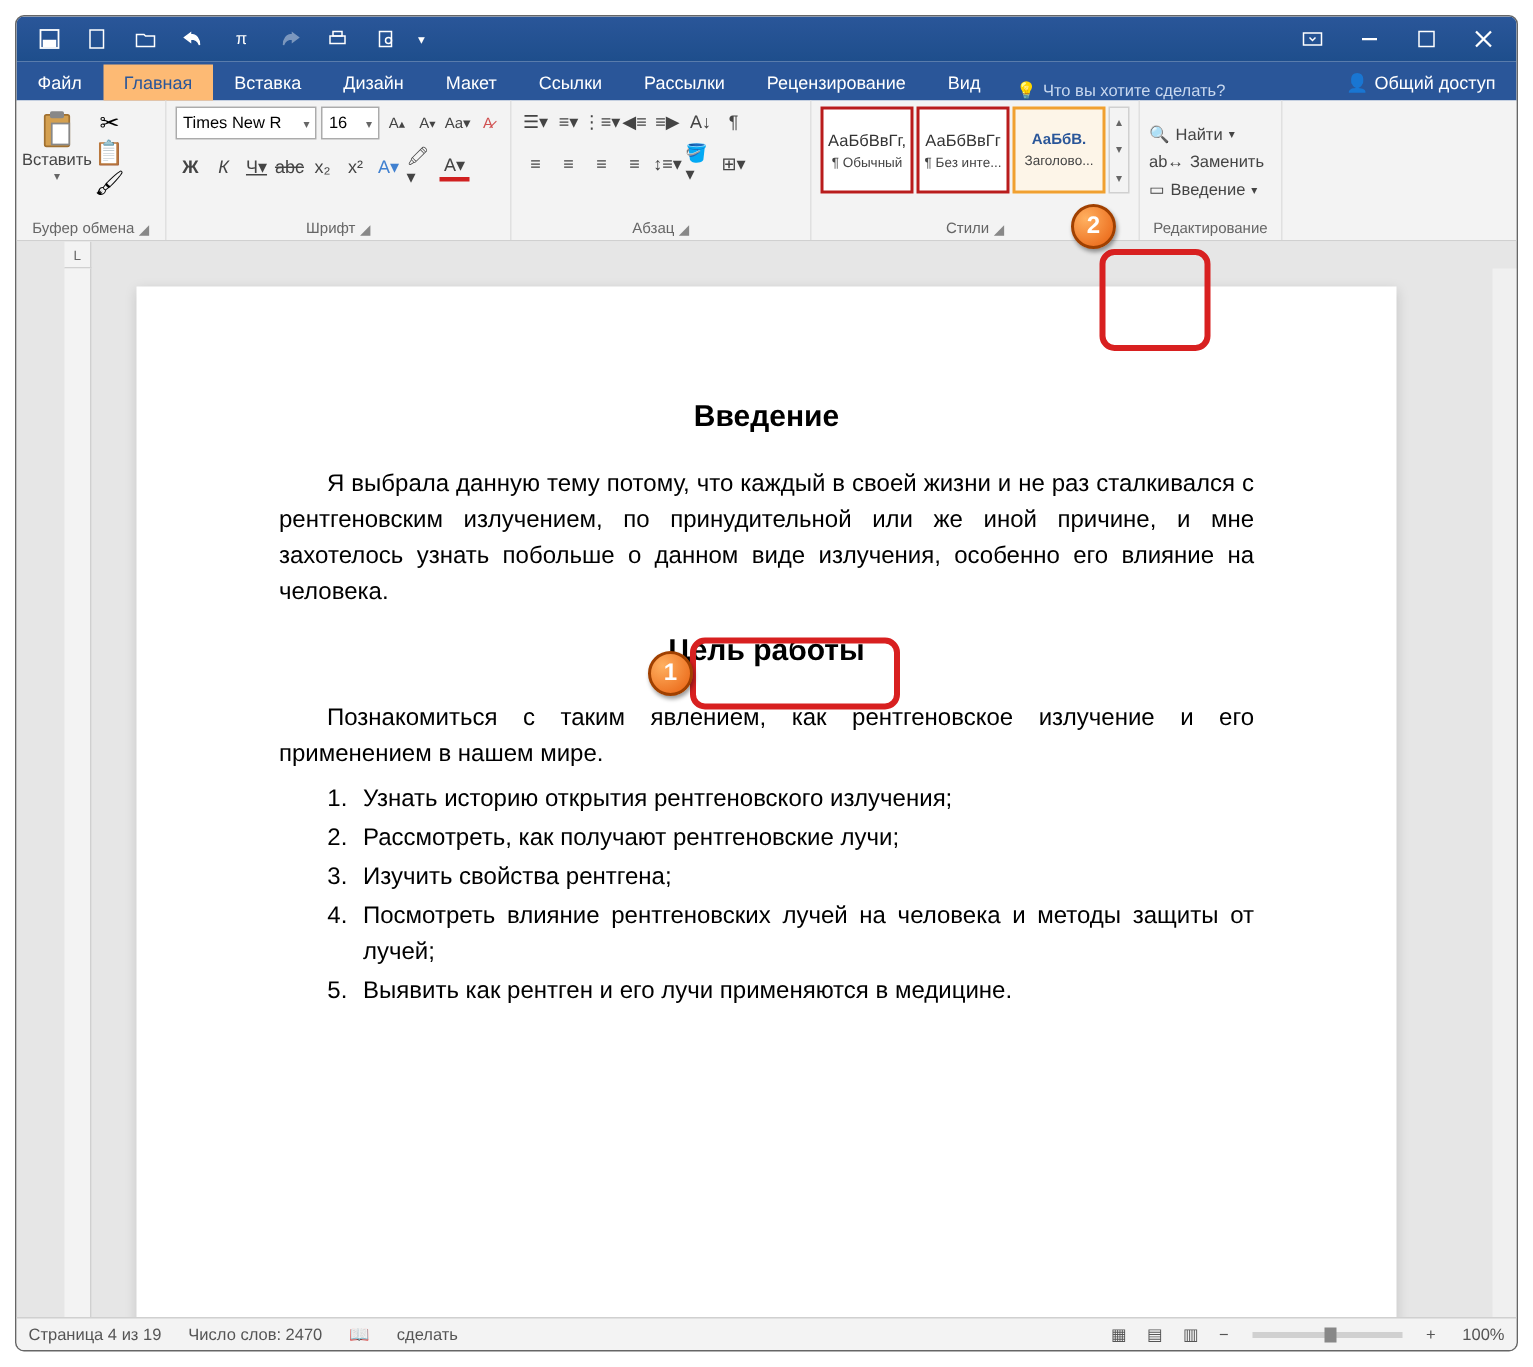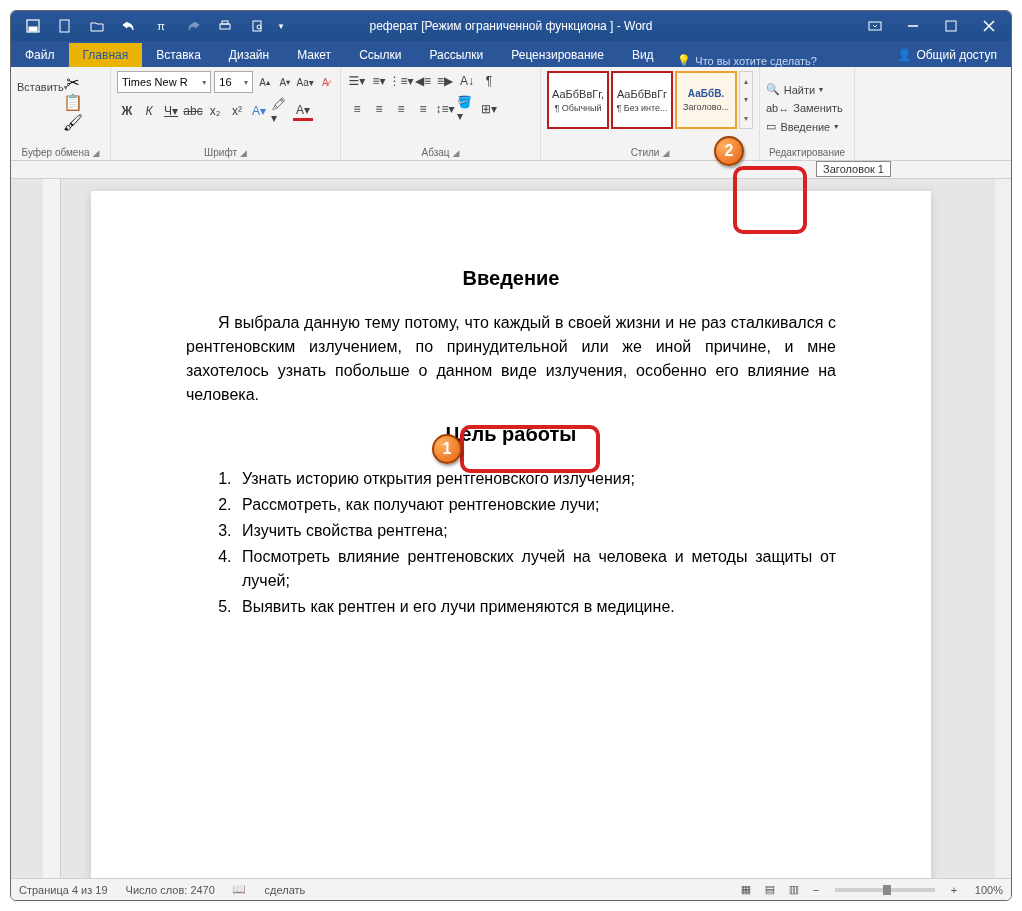--- a/index.html
+++ b/index.html
@@ -7,29 +7,29 @@
 .outer{position:absolute;top:10px;left:10px;width:1002px;height:891px;border:1px solid #666;border-radius:6px;overflow:hidden;background:#fff}
 .titlebar{height:30px;background:linear-gradient(to bottom,#2a5699,#1e4e8c);display:flex;align-items:center;color:#fff;font-size:11px;position:relative}
 .qat{display:flex;align-items:center;gap:4px;padding-left:8px}
 .qat-btn{width:28px;height:26px;display:flex;align-items:center;justify-content:center;cursor:pointer}
 .qat-btn svg{fill:#fff;stroke:#fff}
 .title-text{position:absolute;left:50%;transform:translateX(-50%);color:#fff;font-size:12px;white-space:nowrap}
 .win-controls{margin-left:auto;display:flex;gap:2px;padding-right:4px}
 .win-btn{width:36px;height:24px;display:flex;align-items:center;justify-content:center;cursor:pointer}
 .tabs-row{height:26px;background:#2a5699;display:flex;align-items:flex-end}
 .tab{padding:4px 14px;color:#fff;font-size:12px;cursor:pointer;height:24px;display:flex;align-items:center}
-.tab.active{background:#eab308;color:#2a5699}
+.tab.active{background:#fdba74;color:#2a5699}
 .tell-me{margin-left:10px;display:flex;align-items:center;color:#c8d8ef;font-size:11px;gap:4px}
 .share-btn{margin-left:auto;padding:0 14px;color:#fff;font-size:12px;display:flex;align-items:center;gap:4px;height:24px;cursor:pointer}
 .ribbon{height:94px;background:#f3f3f3;border-bottom:1px solid #d0d0d0;display:flex}
 .rgroup{border-right:1px solid #e0e0e0;padding:4px 6px 2px 6px;display:flex;flex-direction:column;position:relative}
 .rgroup-body{flex:1;display:flex;align-items:flex-start;gap:4px}
 .rgroup-label{text-align:center;font-size:10px;color:#666;padding-top:2px;display:flex;align-items:center;justify-content:center;gap:3px}
 .rgroup-label .launcher{font-size:9px;color:#888}
-.paste-btn{display:flex;flex-direction:row;align-items:center;width:42px;cursor:pointer;padding-top:2px}
+.paste-btn{display:flex;flex-direction:column;align-items:center;width:42px;cursor:pointer;padding-top:2px}
 .paste-btn svg{width:28px;height:28px}
 .small-btns{display:flex;flex-direction:column;gap:2px;padding-top:2px}
 .sbtn{width:20px;height:18px;display:flex;align-items:center;justify-content:center;cursor:pointer}
 .font-group{width:230px}
 .font-row1{display:flex;gap:3px;align-items:center;margin-bottom:4px}
 .font-name{width:98px;height:22px;border:1px solid #ababab;background:#fff;font-size:11px;padding:0 4px;display:flex;align-items:center;justify-content:space-between}
 .font-size{width:40px;height:22px;border:1px solid #ababab;background:#fff;font-size:11px;padding:0 4px;display:flex;align-items:center;justify-content:space-between}
 .mini-btn{width:18px;height:18px;display:flex;align-items:center;justify-content:center;cursor:pointer;font-size:10px;color:#444}
 .font-row2{display:flex;gap:2px;align-items:center}
 .fbtn{width:20px;height:20px;display:flex;align-items:center;justify-content:center;cursor:pointer;font-size:12px;color:#444}
@@ -112,21 +112,20 @@
           </svg>
         </div>
       <div class="qat-btn">
           <svg width="14" height="14" viewBox="0 0 14 14">
             <rect x="3" y="2" width="8" height="10" fill="none" stroke="#fff"></rect>
             <circle cx="9" cy="8" r="2" fill="none" stroke="#fff"></circle>
           </svg>
         </div>
       <div class="qat-btn" style="width:12px;font-size:9px">▾</div>
     </div>
-    <div class="title-text">реферат [Режим ограниченной функциона        ] - Word</div>
     <div class="win-controls">
       <div class="win-btn">
           <svg width="14" height="10">
             <rect x="1" y="1" width="12" height="8" fill="none" stroke="#fff"></rect>
             <path d="M5 4l2 2 2-2" fill="none" stroke="#fff"></path>
           </svg>
         </div>
       <div class="win-btn">
           <svg width="12" height="12">
             <line x1="1" y1="6" x2="11" y2="6" stroke="#fff" stroke-width="1.5"></line>
@@ -297,29 +296,27 @@
           </div>
       </div>
       <div class="rgroup-label">
           <span>Редактирование</span>
         </div>
     </div>
   </div>
 
   <div class="doc-area">
     <div class="corner-icon">L</div>
-    <div class="ruler-h">
-      <div class="heading-tooltip">Заголовок 1</div>
-    </div>
     <div class="ruler-v"></div>
     <div class="scrollbar-v"></div>
     <div class="page">
       <h2>Введение</h2>
       <p>Я выбрала данную тему потому, что каждый в своей жизни и не раз сталкивался с рентгеновским излучением, по принудительной или же иной причине, и мне захотелось узнать побольше о данном виде излучения, особенно его влияние на человека.</p>
       <h2>Цель работы</h2>
+      <p>Познакомиться с таким явлением, как рентгеновское излучение и его применением в нашем мире.</p>
       <ol>
         <li>Узнать историю открытия рентгеновского излучения;</li>
         <li>Рассмотреть,  как получают рентгеновские лучи;</li>
         <li>Изучить свойства рентгена;</li>
         <li>Посмотреть влияние рентгеновских лучей на человека и методы защиты от лучей;</li>
         <li>Выявить как рентген и его лучи применяются в медицине.</li>
       </ol>
     </div>
   </div>
 

